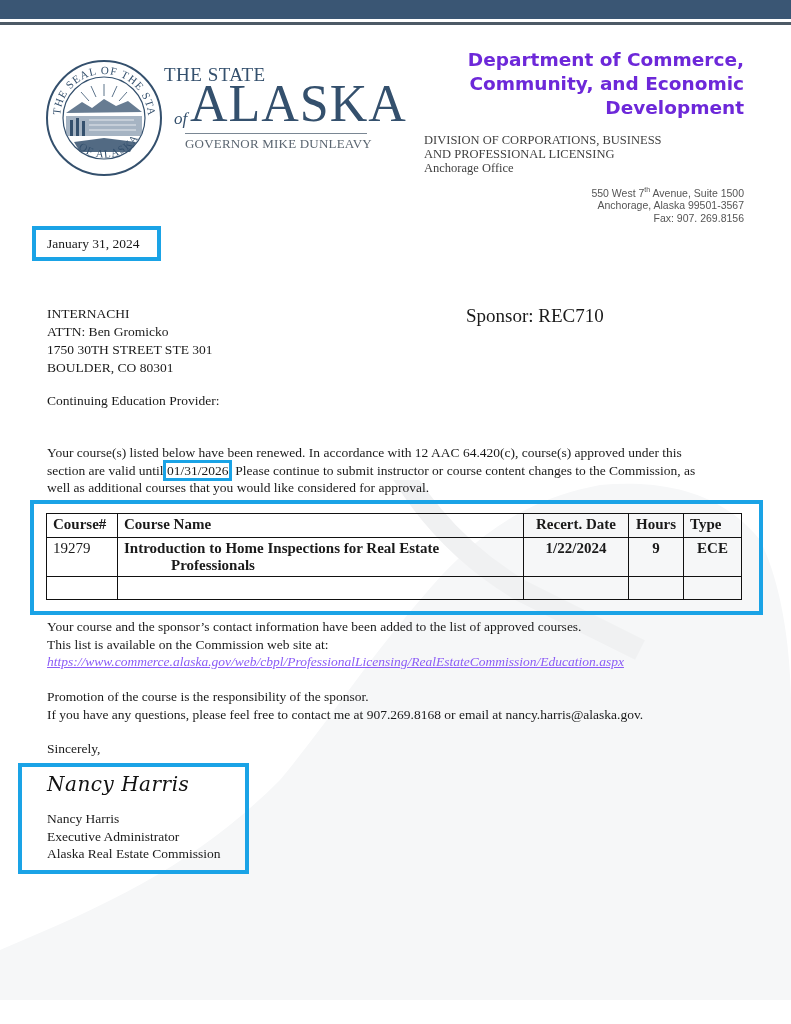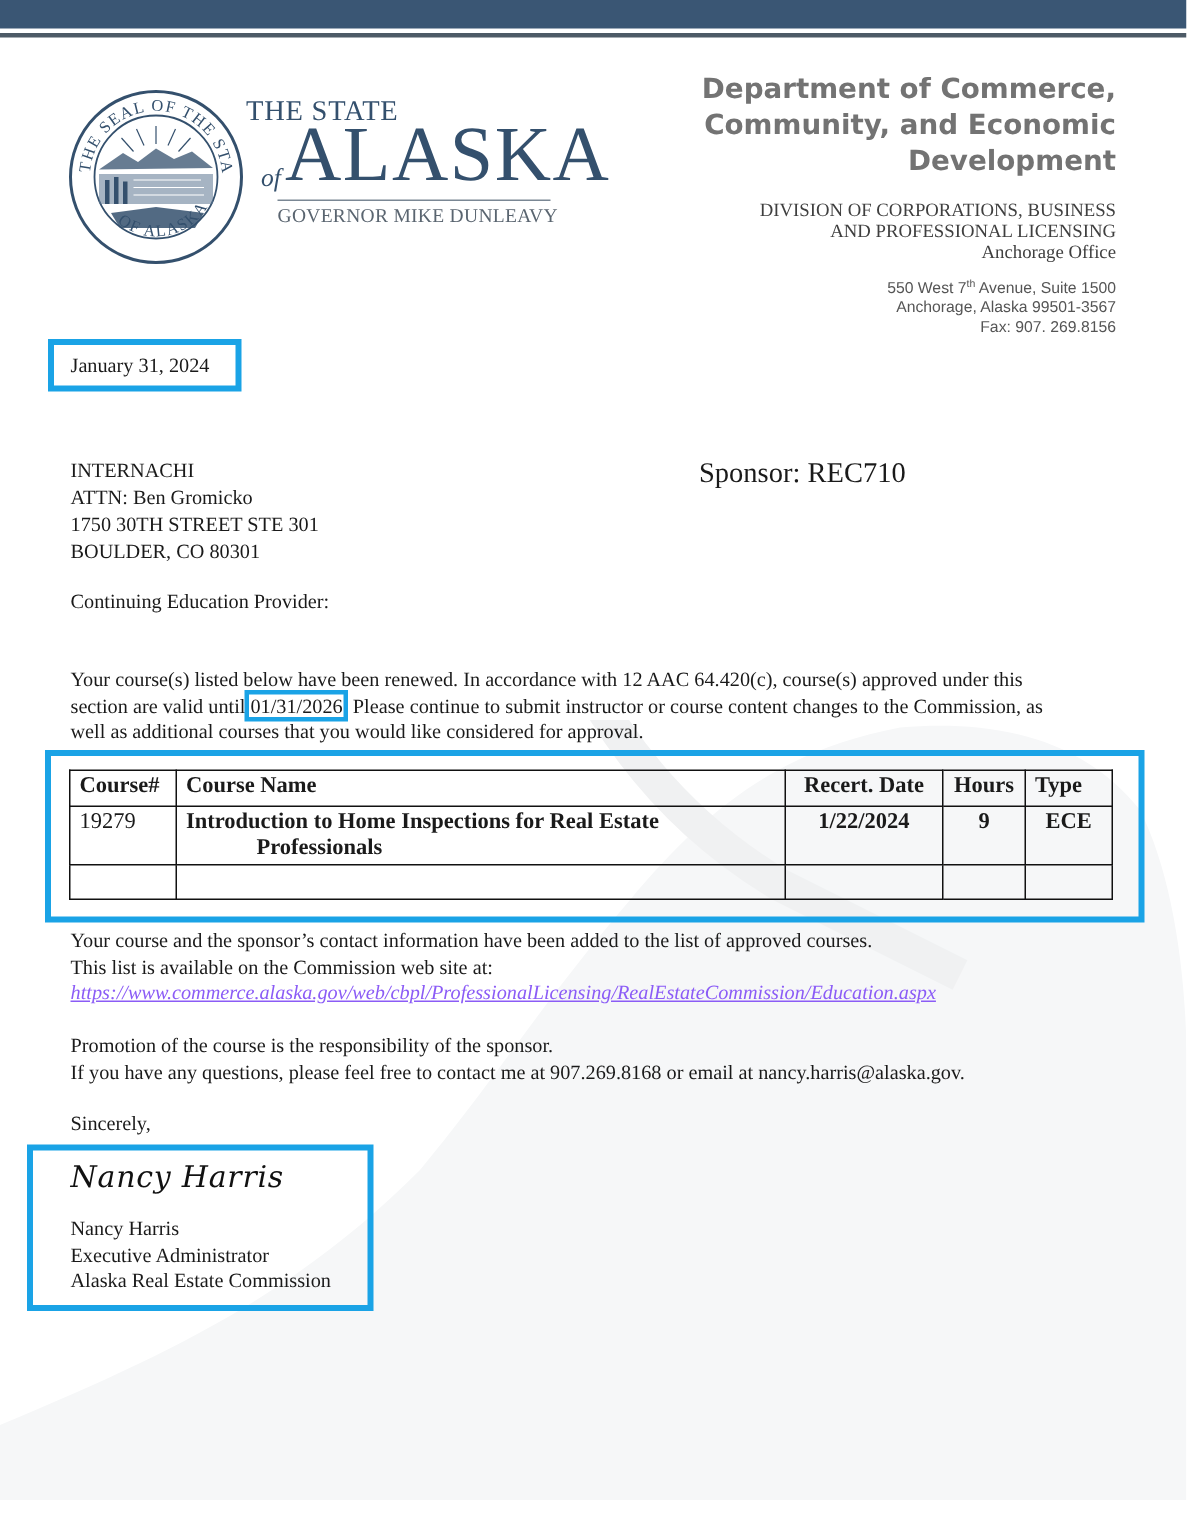--- a/index.html
+++ b/index.html
@@ -19,23 +19,23 @@
   
   .seal { position: absolute; left: 44px; top: 58px; width: 120px; height: 120px; }
 
   .logo-text { position: absolute; left: 162px; top: 64px; color: #34506d; }
   .logo-the-state { position: absolute; left: 2px; top: 0; font-size: 19px; letter-spacing: 0.5px; white-space: nowrap; }
   .logo-of { position: absolute; left: 12px; top: 32px; font-size: 17px; font-style: italic; margin-top: 13px; }
   .logo-alaska { position: absolute; left: 28px; top: 14px; font-size: 52px; letter-spacing: 1px; white-space: nowrap; line-height: 1; }
   .logo-rule { position: absolute; left: 23px; top: 69px; width: 182px; height: 1px; background: #7a8794; }
   .logo-governor { position: absolute; left: 23px; top: 72px; font-size: 13px; color: #5a6570; white-space: nowrap; letter-spacing: 0.2px; }
 
-  .dept { position: absolute; right: 47px; top: 48px; text-align: right; color: #737373;
+  .dept { position: absolute; right: 47px; top: 48px; text-align: right; color: #6d28d9;
     font-family: "DejaVu Sans", sans-serif; font-weight: bold; font-size: 18.5px; line-height: 24px; width: 300px; }
-  .division { position: absolute; right: 47px; top: 133px; text-align: right; color: #3f3f3f;
+  .division { position: absolute; right: 47px; top: 133px; text-align: left; color: #3f3f3f;
     font-size: 12.5px; line-height: 14px; width: 320px; }
   .address { position: absolute; right: 47px; top: 184px; text-align: right; color: #555;
     font-family: "Liberation Sans", sans-serif; font-size: 10.5px; line-height: 12.5px; width: 300px; }
   .address sup { font-size: 7px; }
 
   .highlight { position: absolute; border: 4px solid #1aa3e6; box-sizing: border-box; }
 
   .date { position: absolute; left: 47px; top: 236px; font-size: 13.5px; }
   .recipient { position: absolute; left: 47px; top: 305px; font-size: 13.5px; line-height: 18px; }
   .sponsor { position: absolute; left: 466px; top: 305px; font-size: 19px; }

